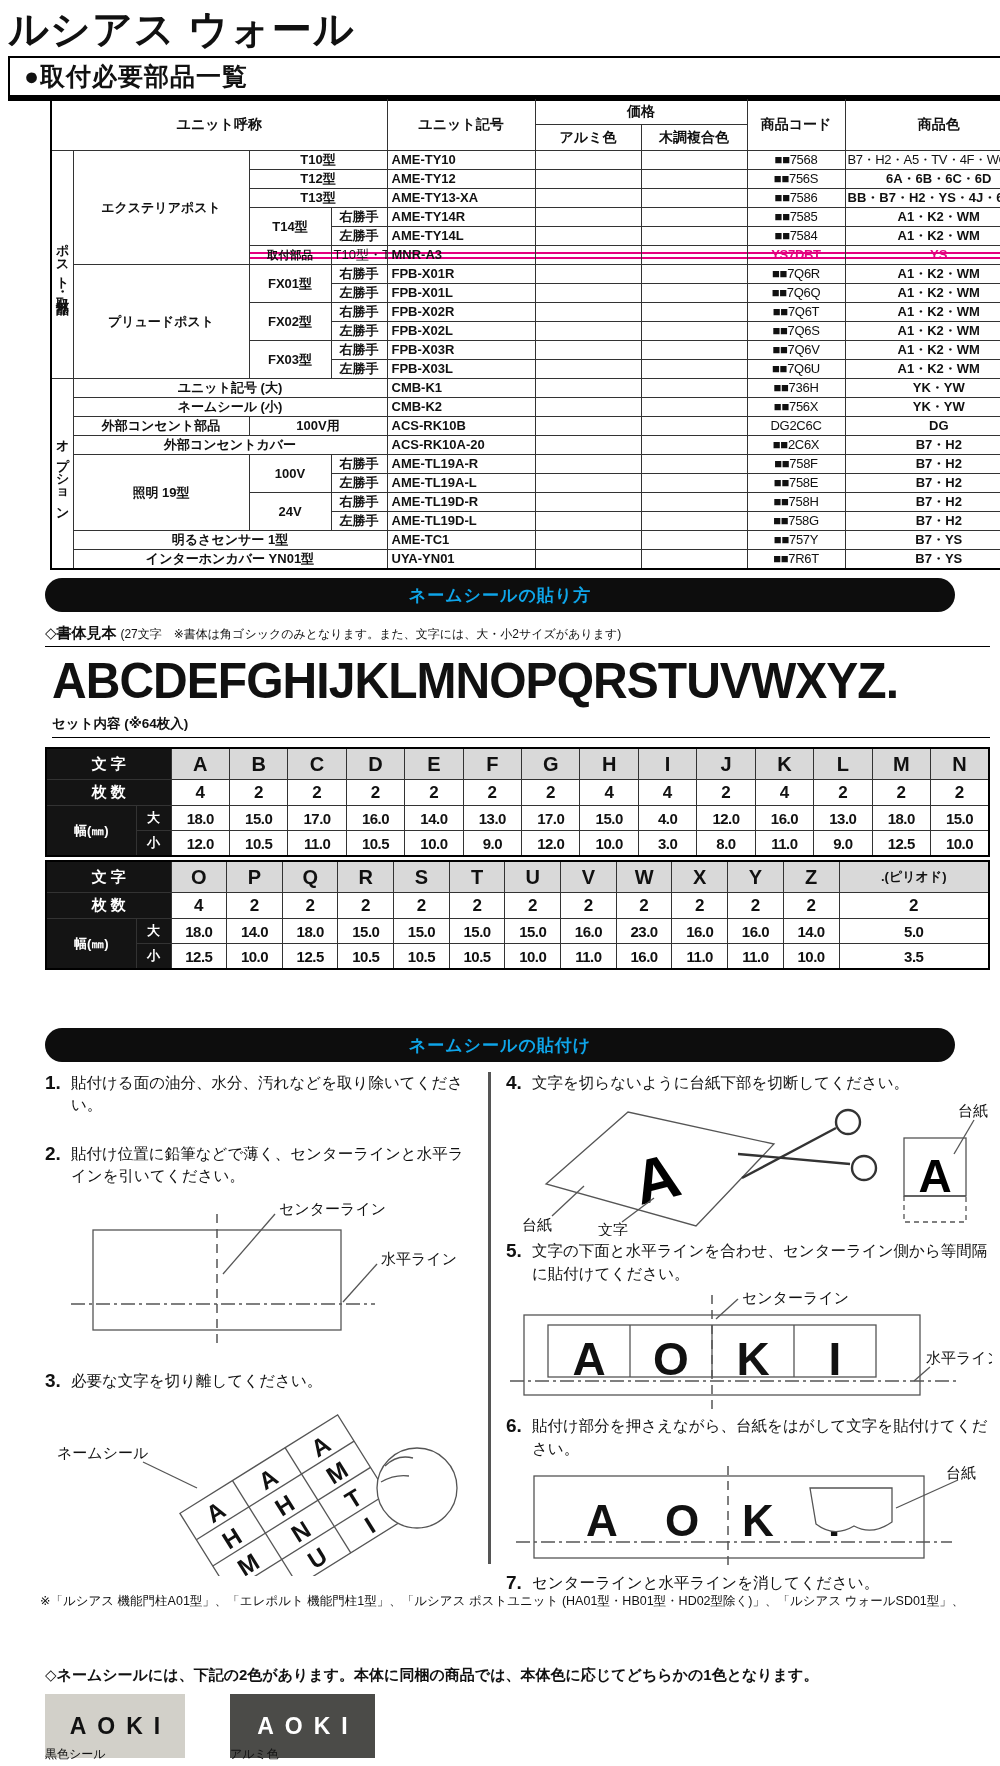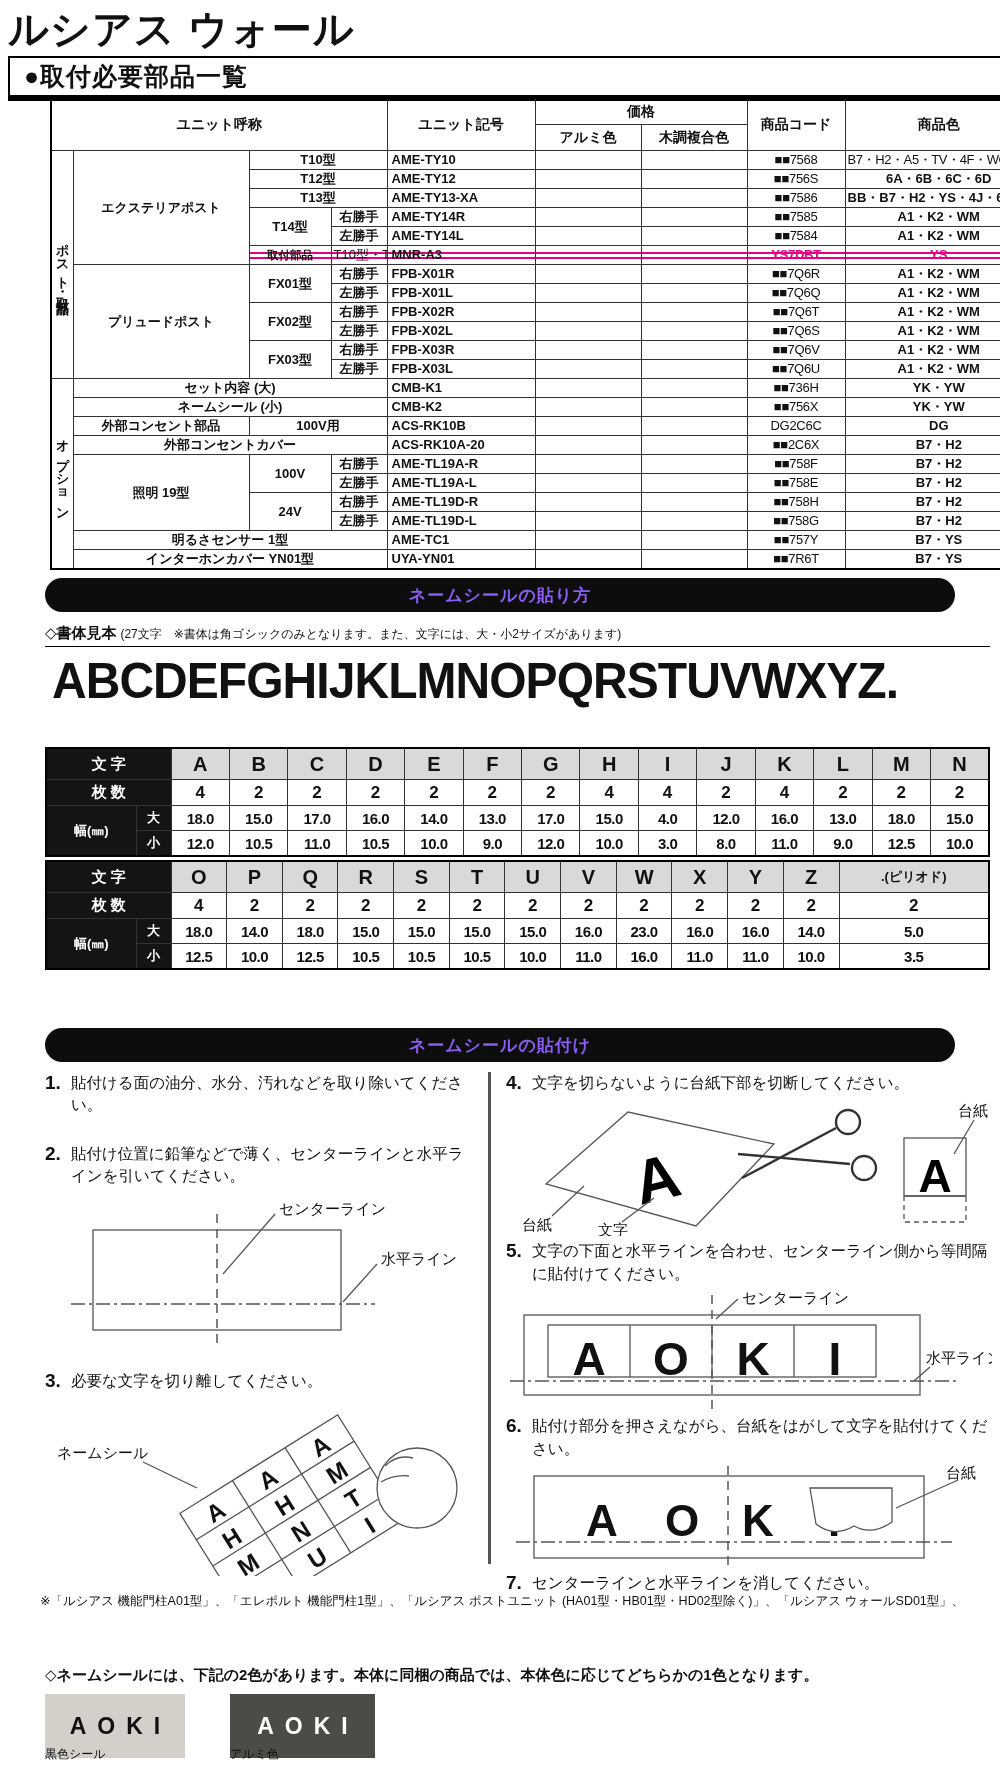--- a/index.html
+++ b/index.html
@@ -28,21 +28,21 @@
   .ccode{font-size:12px;letter-spacing:-0.3px;}
   .ccolor{font-size:12.5px;font-weight:bold;}
   .tinyc{font-size:8px;font-weight:normal;letter-spacing:-0.4px;}
   .smallc{font-size:10.5px;}
   .subtiny{font-size:8px;font-weight:normal;}
   tr.struck td{background-image:linear-gradient(#e4007f,#e4007f),linear-gradient(#e4007f,#e4007f);
       background-size:100% 2px;background-repeat:no-repeat;background-position:0 6px,0 11px;}
   .pink{color:#e4007f;font-weight:bold;}
 
   
-  .bar{left:45px;width:910px;height:34px;background:#0d0d0d;border-radius:17px;color:#8b5cf6;
+  .bar{left:45px;width:910px;height:34px;background:#0d0d0d;border-radius:17px;color:#0ea5e9;
        font-weight:bold;font-size:17px;display:flex;align-items:center;justify-content:center;letter-spacing:1px;}
 
   
   .sample-line{left:45px;top:624px;width:945px;border-bottom:1.5px solid #000;padding-bottom:3px;font-size:14px;}
   .sample-title{font-weight:bold;font-size:15px;}
   .sample-note{font-size:12px;}
   .alphabet{left:52px;top:652px;width:940px;font-size:50px;font-weight:bold;white-space:nowrap;
             letter-spacing:-1px;transform:scaleX(0.96);transform-origin:left;}
   .set-label{left:52px;top:715px;width:938px;font-size:13.5px;font-weight:bold;border-bottom:1.5px solid #000;padding-bottom:4px;}
 
@@ -213,21 +213,21 @@
           <td class="chand">左勝手</td>
           <td class="cunit">FPB-X03L</td>
           <td></td>
             <td></td>
           <td class="ccode">■■7Q6U</td>
           <td class="ccolor">A1・K2・WM</td>
         </tr>
 
         <tr>
           <td rowspan="10" class="vlabel">オプション</td>
-          <td colspan="3" class="cname">セット内容 (大)</td>
+          <td colspan="3" class="cname">ユニット記号 (大)</td>
           <td class="cunit">CMB-K1</td>
           <td></td>
             <td></td>
           <td class="ccode">■■736H</td>
           <td class="ccolor">YK・YW</td>
         </tr>
         <tr>
           <td colspan="3" class="cname">ネームシール (小)</td>
           <td class="cunit">CMB-K2</td>
           <td></td>
@@ -307,20 +307,21 @@
     </table>
   </div>
 
   <div class="abs bar" style="top:578px">ネームシールの貼り方</div>
 
   <div class="abs sample-line">
     <span class="sample-title">◇書体見本</span>
     <span class="sample-note">(27文字　※書体は角ゴシックのみとなります。また、文字には、大・小2サイズがあります)</span>
   </div>
   <div class="abs alphabet">ABCDEFGHIJKLMNOPQRSTUVWXYZ.</div>
+  <div class="abs set-label">セット内容 (※64枚入)</div>
 
   <div class="abs" style="left:45px;top:747px;width:945px">
     <table class="set-tbl t1">
       <colgroup>
           <col style="width:90px">
           <col style="width:35px">
         </colgroup>
       <tbody>
           <tr class="char-row">
         <th class="blk" colspan="2">文 字</th>

